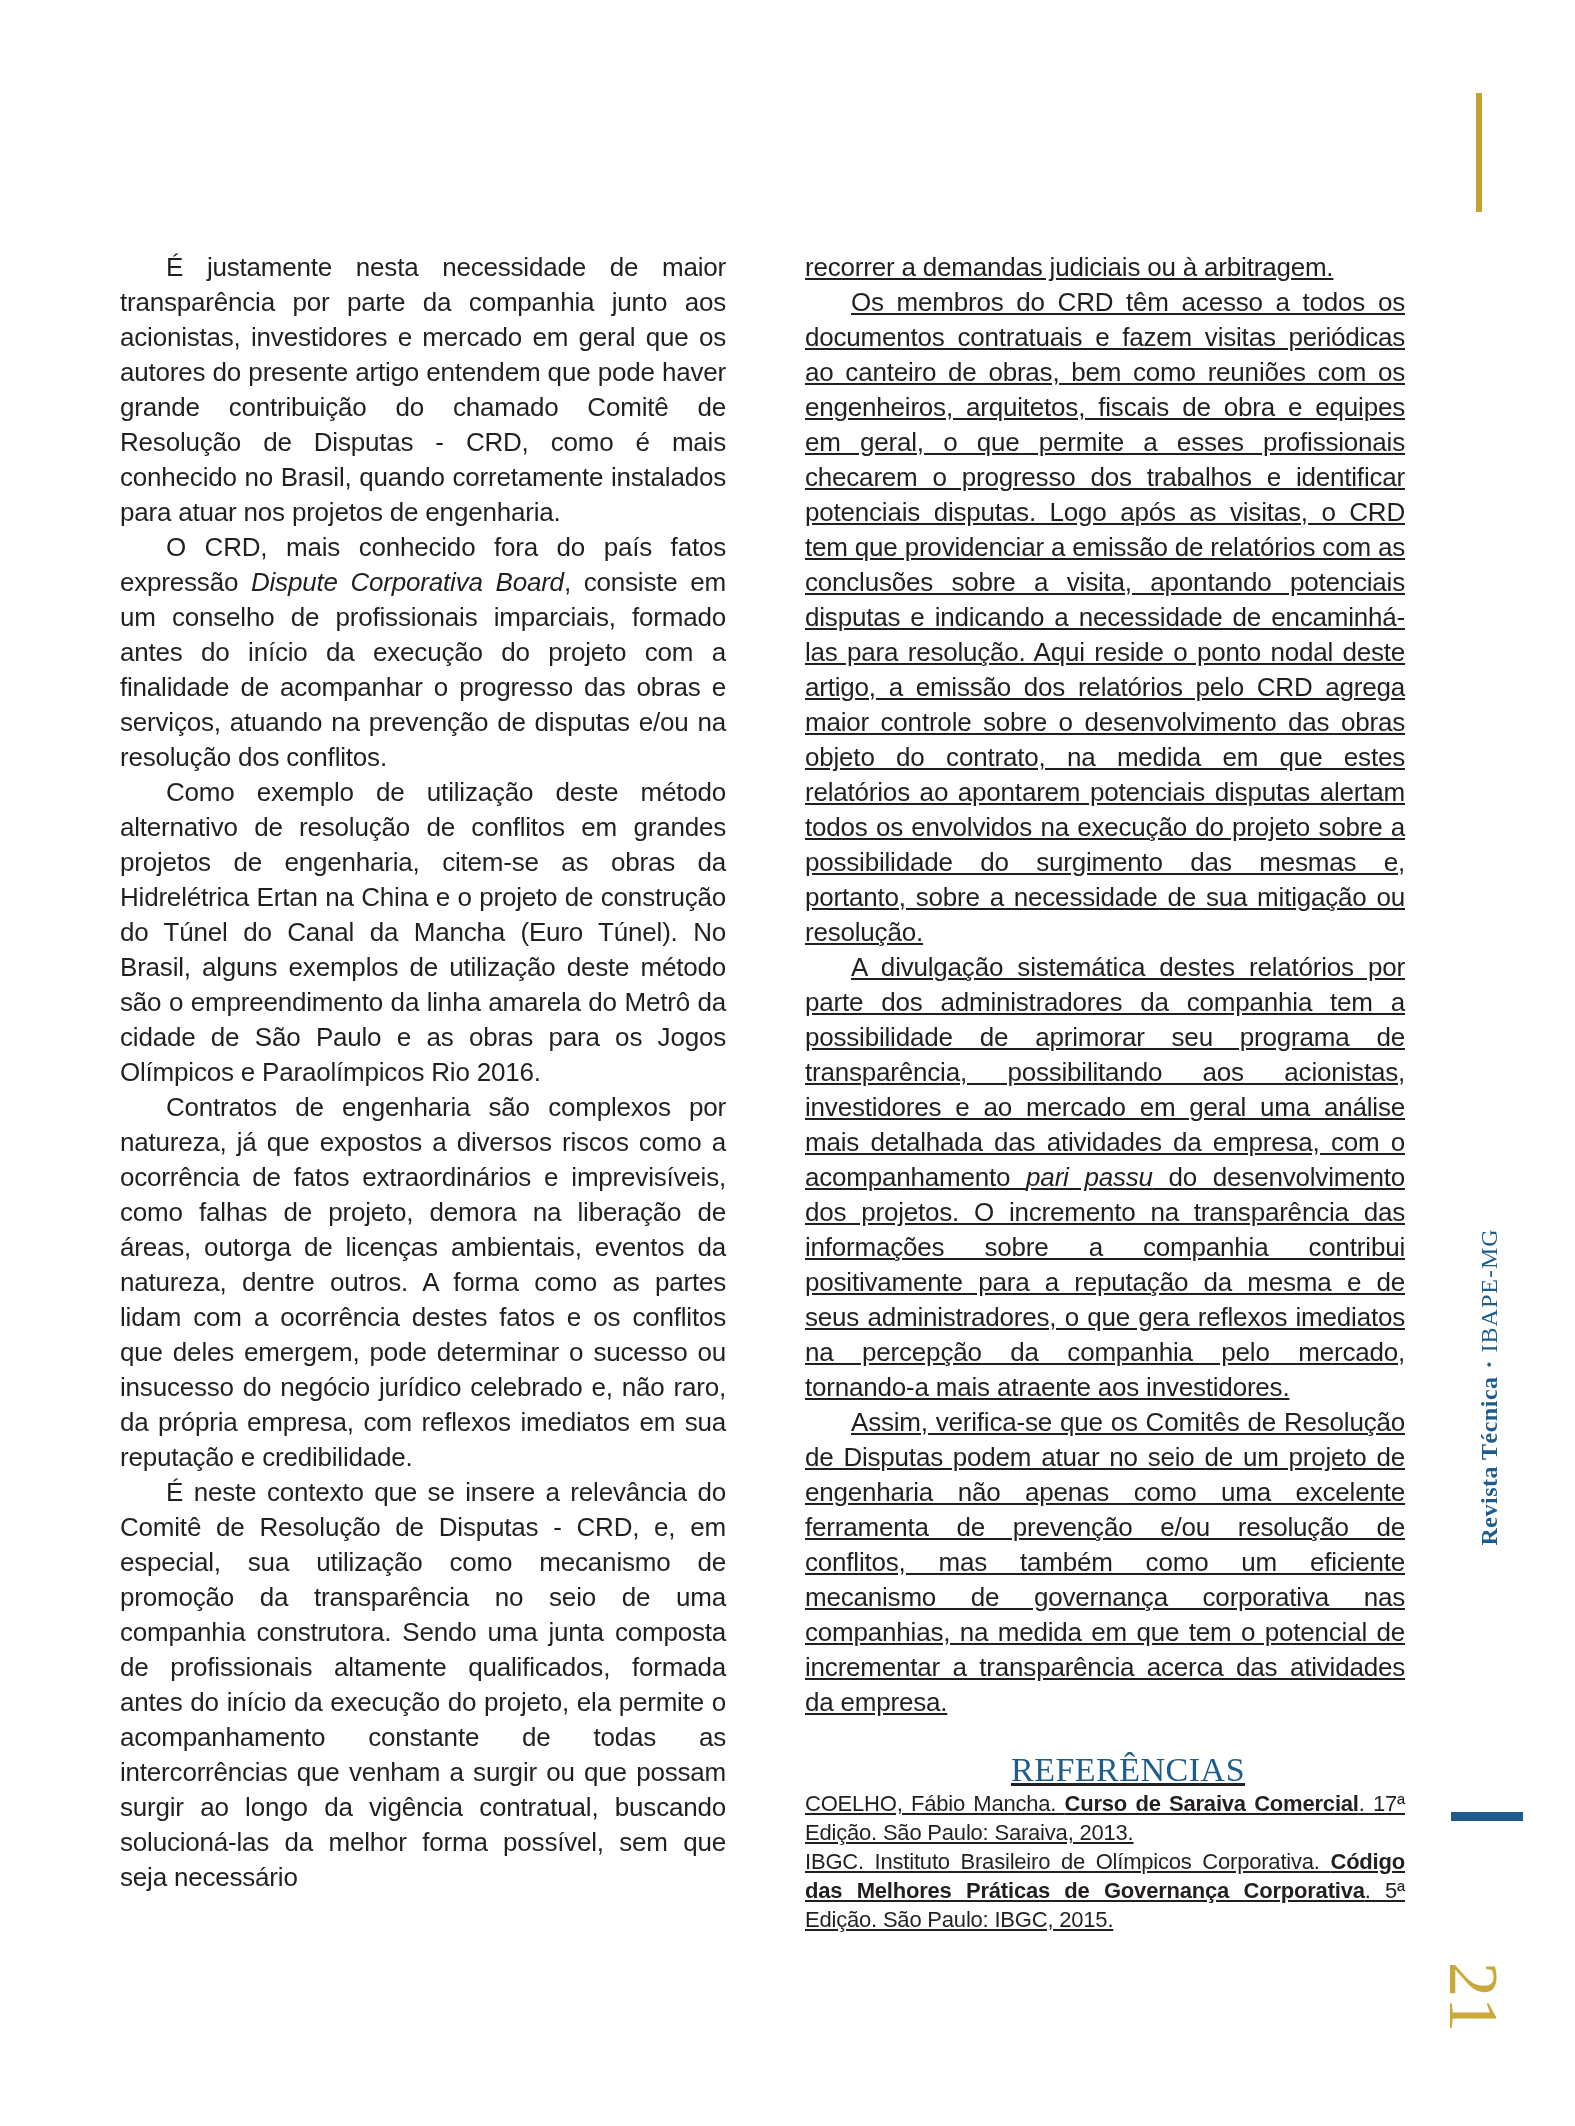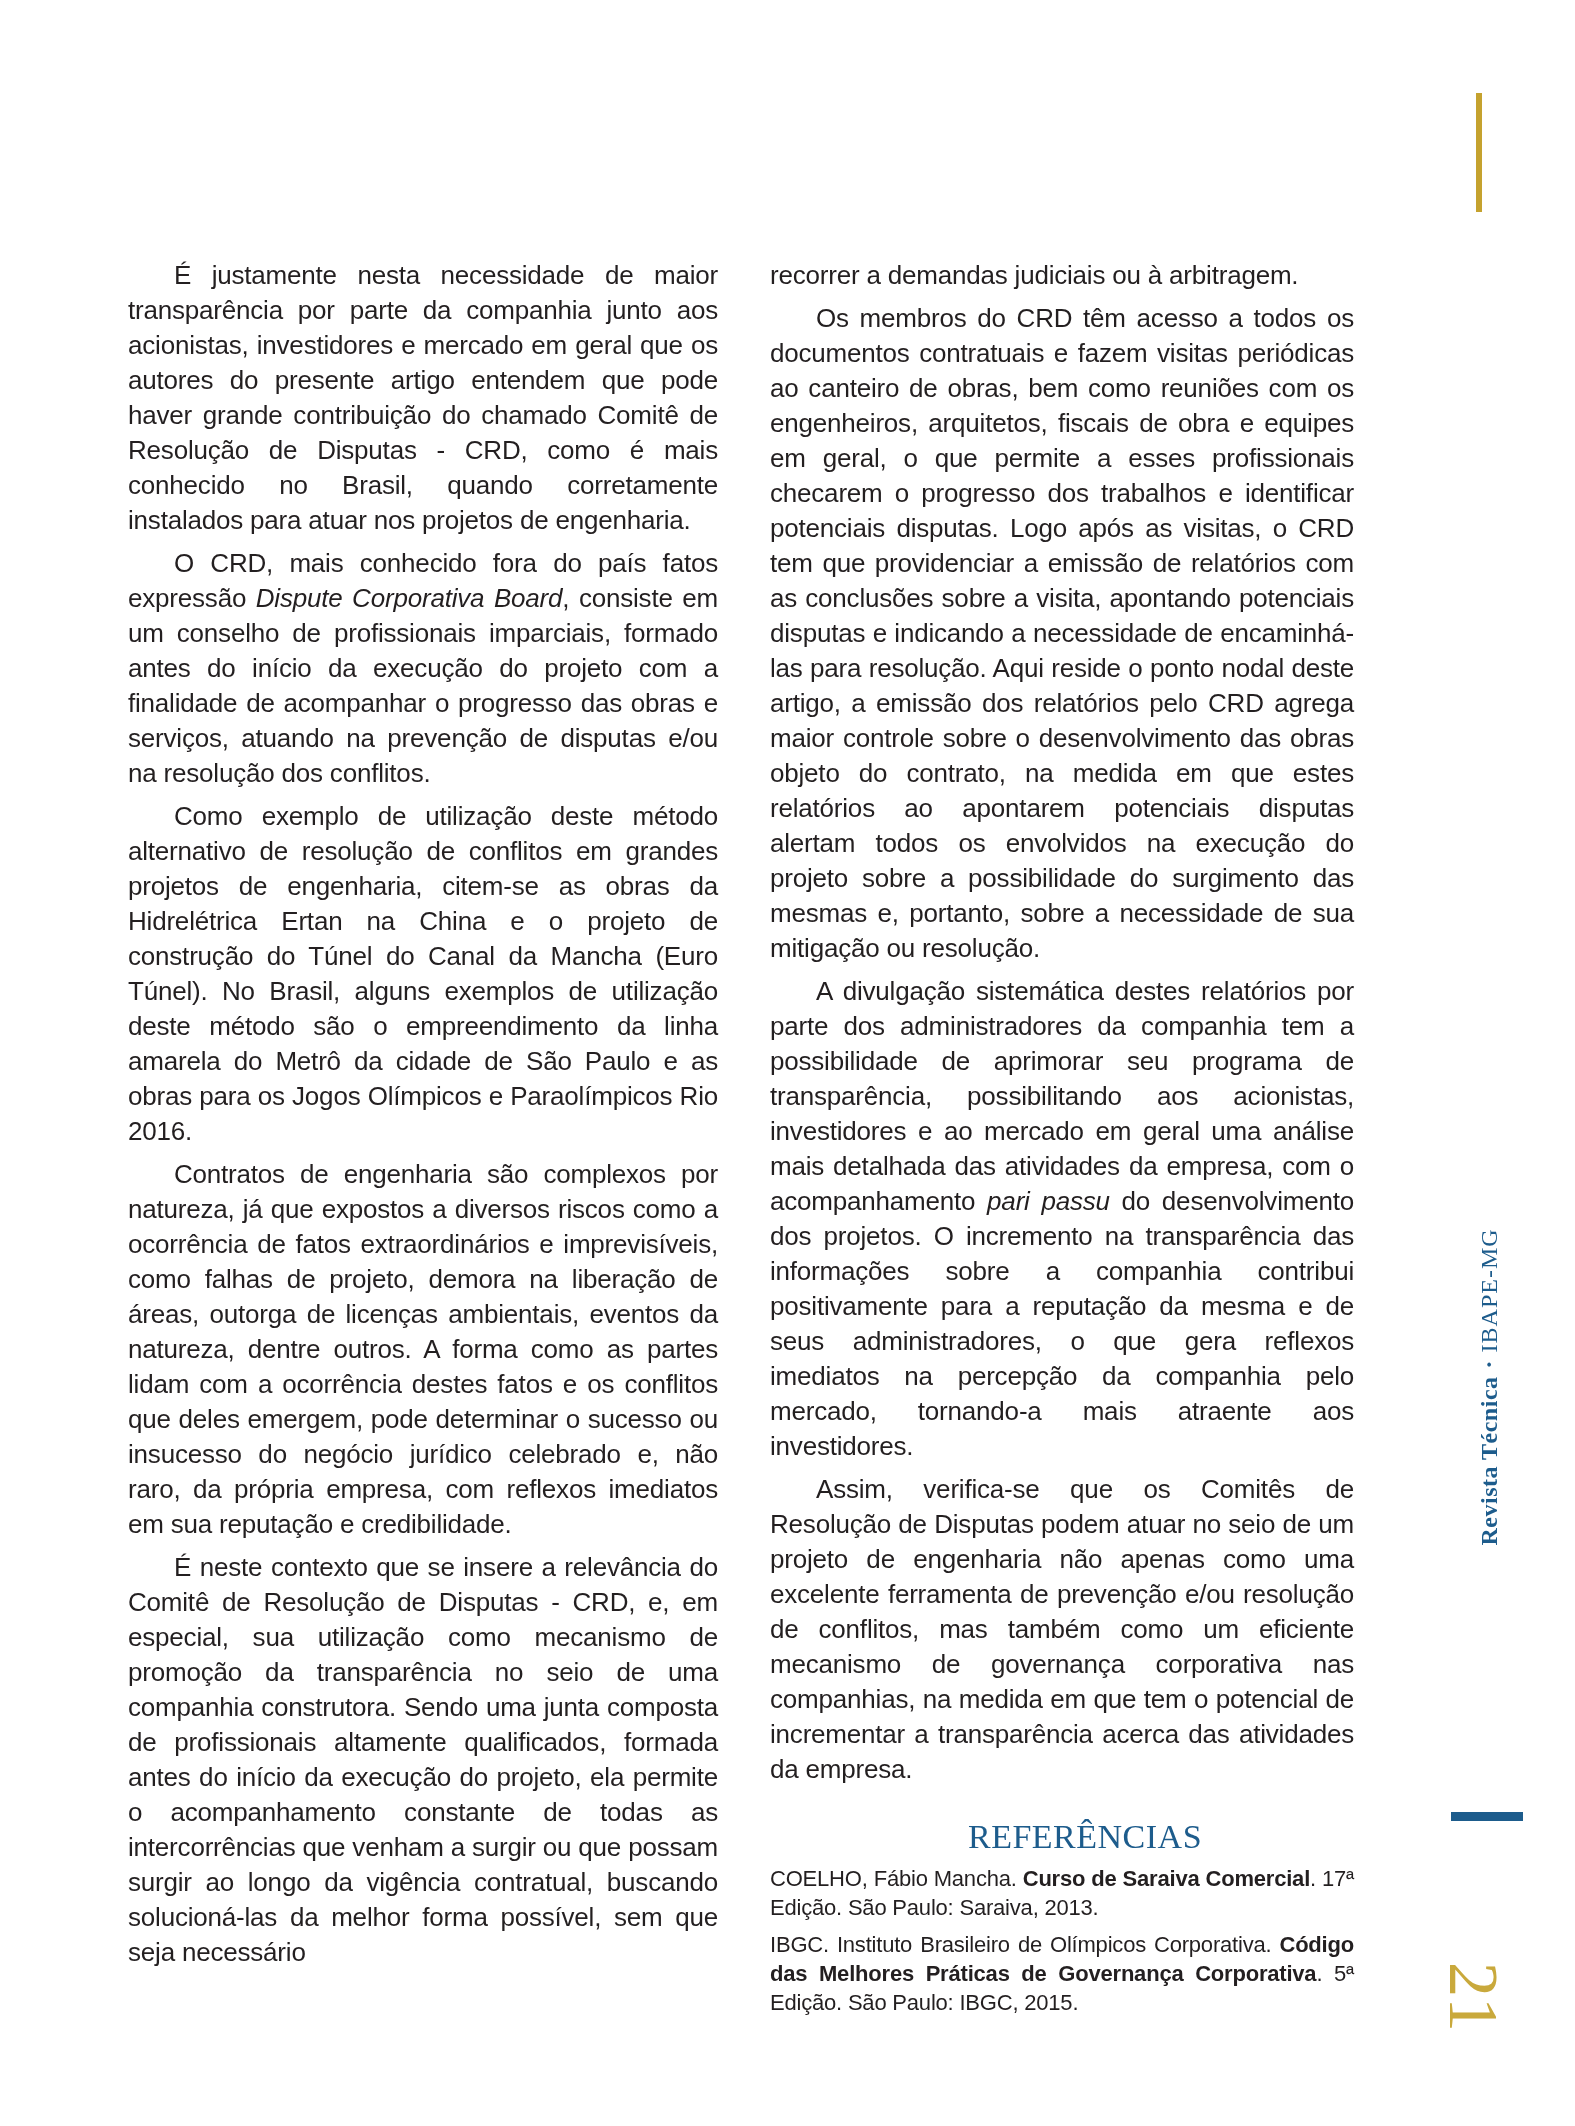--- a/index.html
+++ b/index.html
@@ -18,22 +18,22 @@
     position: absolute;
     top: 250px;
     text-align: justify;
     font-size: 26px;
     line-height: 35px;
     letter-spacing: -0.2px;
     hyphens: auto;
     -webkit-hyphens: auto;
   }
   .col-left  { left: 120px; width: 606px; }
-  .col-right { left: 762px; width: 600px; }
-  .col p { margin: 8px; text-indent: 46px; }
+  .col-right { left: 805px; width: 600px; text-decoration: underline; }
+  .col p { margin: 0; text-indent: 46px; }
   .col p.no-indent { text-indent: 0; }
   .it { font-style: italic; }
   .bd { font-weight: bold; }
 
   
   .references { margin-top: 30px; }
   .ref-heading {
     font-family: "Liberation Serif", serif;
     font-weight: 400;
     color: #1d5c8c;

